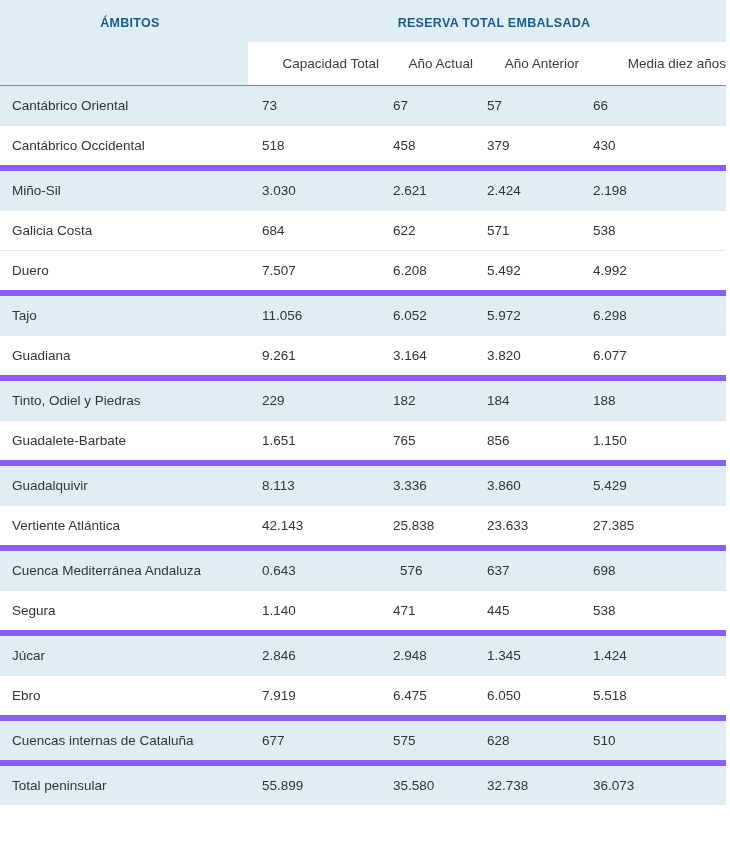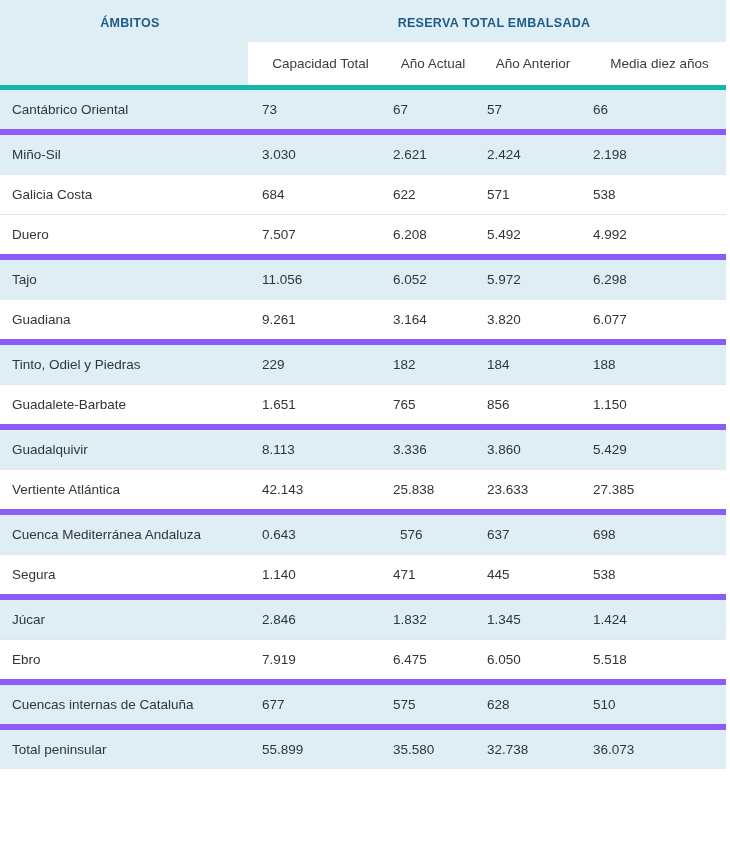--- a/index.html
+++ b/index.html
@@ -67,21 +67,21 @@
   tr.sub-head th.sh-blank {
     background: #dfeef5;
   }
   tr.sub-head th.sh-col {
     background: #ffffff;
   }
   tr.sub-head th .sh-label {
     display: block;
     font-size: 13.5px;
     color: #3c3c3c;
-    text-align: center;
+    text-align: right;
     padding-left: 14px;
     white-space: nowrap;
     font-weight: normal;
   }
   tr.sub-head th.sh-col.first .sh-label { padding-left: 14px; }
 
   
   tbody tr td {
     height: 39px;
     padding: 0;
@@ -89,21 +89,21 @@
     vertical-align: middle;
     font-size: 13.5px;
     color: #30353a;
     background: #ffffff;
   }
   tbody tr.shade td {
     background: #dfeef5;
     border-top: 6px solid #8b5cf6;
   }
   tbody tr:first-child td {
-    border-top: 5px solid #14b8a6;
+    border-top: 1px solid #14b8a6;
   }
 
   td .cell {
     display: block;
     padding-left: 12px;
     white-space: nowrap;
     overflow: hidden;
     text-overflow: ellipsis;
   }
   td.num .cell {
@@ -161,20 +161,37 @@
           <td class="num">
             <span class="cell">67</span>
           </td>
           <td class="num">
             <span class="cell">57</span>
           </td>
           <td class="num">
             <span class="cell">66</span>
           </td>
         </tr>
+        <tr>
+          <td>
+            <span class="cell">Cantábrico Occidental</span>
+          </td>
+          <td class="num">
+            <span class="cell">518</span>
+          </td>
+          <td class="num">
+            <span class="cell">458</span>
+          </td>
+          <td class="num">
+            <span class="cell">379</span>
+          </td>
+          <td class="num">
+            <span class="cell">430</span>
+          </td>
+        </tr>
         <tr class="shade">
           <td>
             <span class="cell">Miño-Sil</span>
           </td>
           <td class="num">
             <span class="cell">3.030</span>
           </td>
           <td class="num">
             <span class="cell">2.621</span>
           </td>
@@ -356,21 +373,21 @@
           </td>
         </tr>
         <tr class="shade">
           <td>
             <span class="cell">Júcar</span>
           </td>
           <td class="num">
             <span class="cell">2.846</span>
           </td>
           <td class="num">
-            <span class="cell">1.832</span>
+            <span class="cell">2.948</span>
           </td>
           <td class="num">
             <span class="cell">1.345</span>
           </td>
           <td class="num">
             <span class="cell">1.424</span>
           </td>
         </tr>
         <tr>
           <td>

